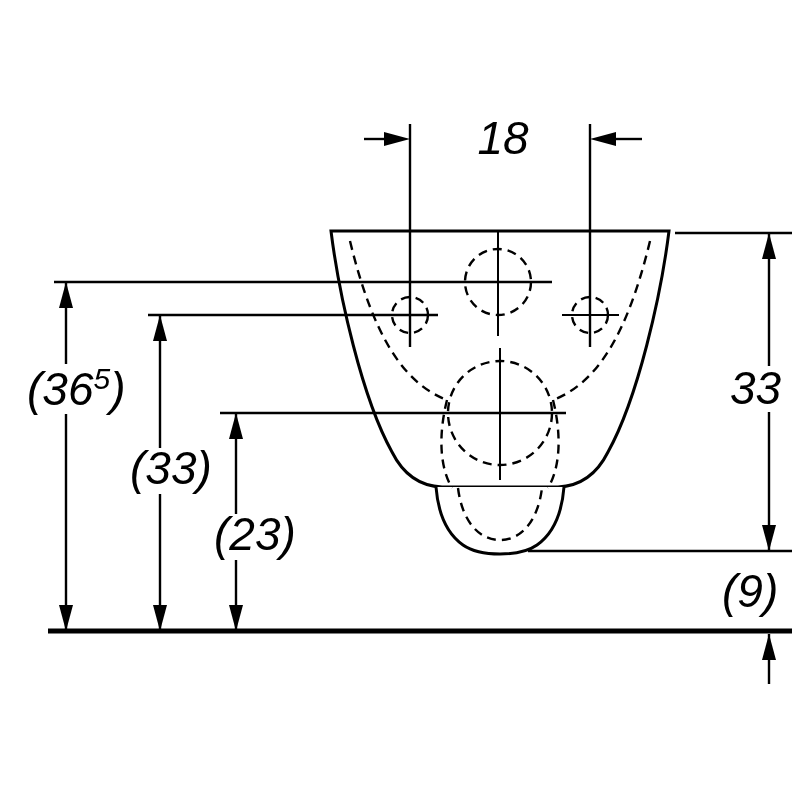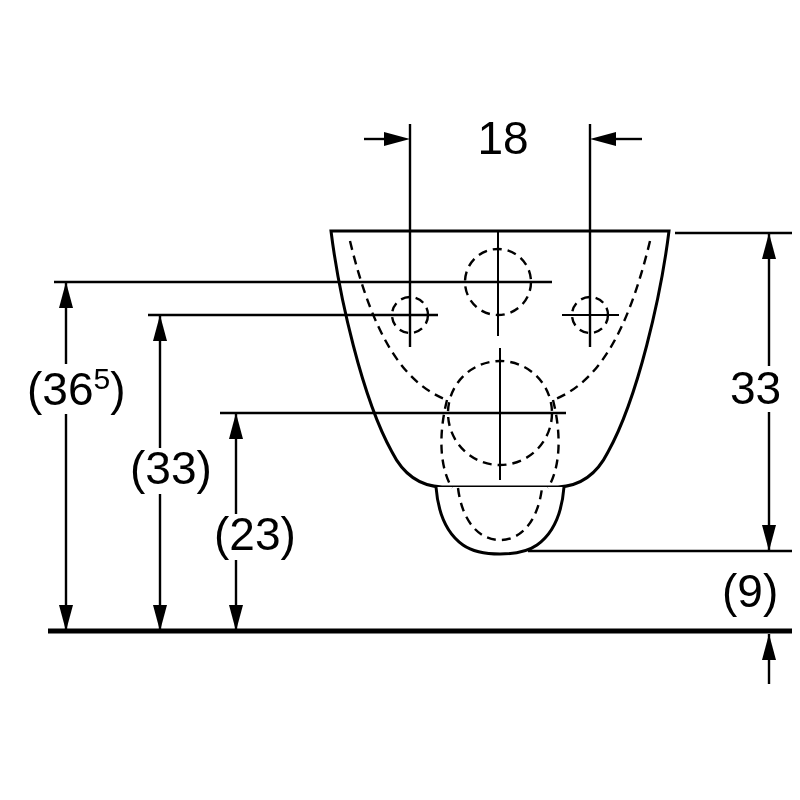--- a/index.html
+++ b/index.html
@@ -7,20 +7,21 @@
     padding: 0;
     background: #ffffff;
     font-family: "Liberation Sans", sans-serif;
   }
   .canvas {
     position: relative;
     width: 800px;
     height: 800px;
     background: #ffffff;
     overflow: hidden;
+    font-style: italic;
   }
   svg { display: block; }
   .outline   { fill: #ffffff; stroke: #000000; stroke-width: 3; }
   .thin      { fill: none; stroke: #000000; stroke-width: 2; }
   .dashed    { fill: none; stroke: #000000; stroke-width: 2.4; stroke-dasharray: 9 6; }
   .dimline   { fill: none; stroke: #000000; stroke-width: 2.4; }
   .arrow     { fill: #000000; stroke: none; }
   .ground    { fill: none; stroke: #000000; stroke-width: 5; }
   .labelbg   { fill: #ffffff; stroke: none; }
   .dimtext   { font-family: "Liberation Sans", sans-serif; font-size: 46px; fill: #000000; }

